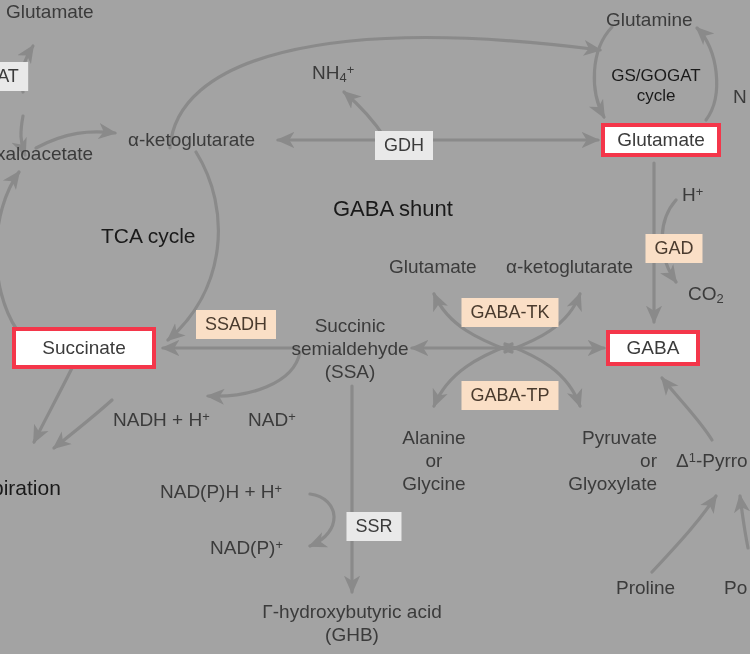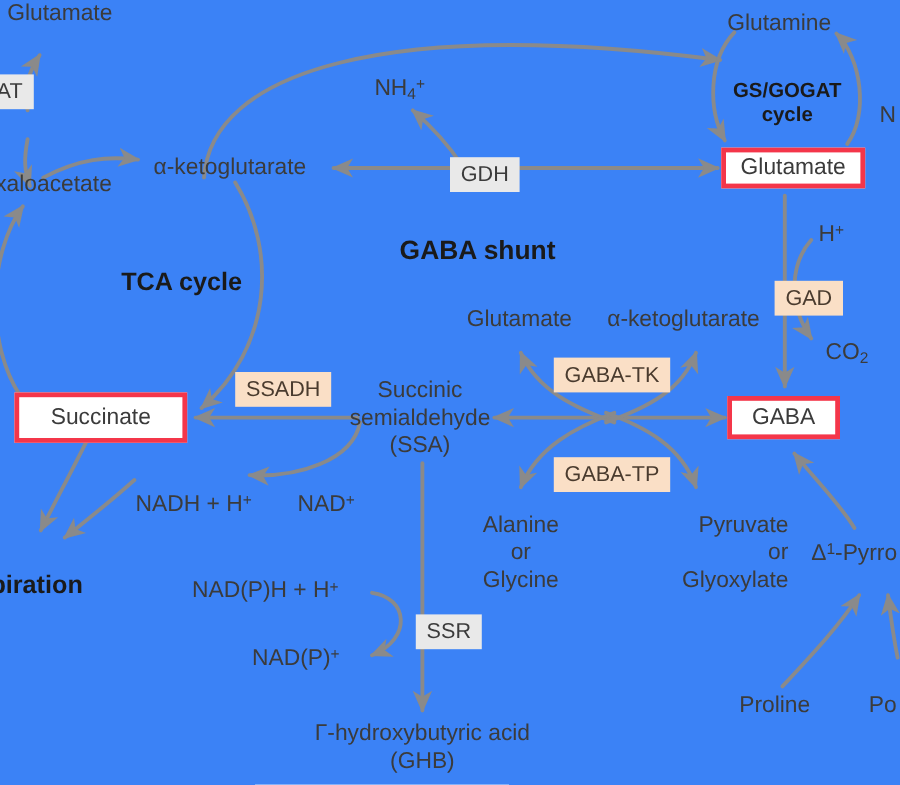--- a/index.html
+++ b/index.html
@@ -4,40 +4,40 @@
 <style>
   html, body {
     margin: 0;
     padding: 0;
     background: #ffffff;
   }
   #canvas {
     position: relative;
     width: 750px;
     height: 654px;
-    background: #3b82f6;
+    background: #a3a3a3;
     font-family: "Liberation Sans", sans-serif;
     overflow: hidden;
   }
   #arrows {
     position: absolute;
     left: 0; top: 0;
     width: 750px; height: 654px;
     pointer-events: none;
   }
   .lbl {
     position: absolute;
     color: #3b3b3b;
     font-size: 19px;
     line-height: 23px;
     white-space: nowrap;
   }
   .lbl.multi { white-space: normal; }
   .ctr { text-align: center; transform: translateX(-50%); }
-  .bold { font-weight: bold; color: #1a1a1a; }
+  .bold { font-weight: normal; color: #1a1a1a; }
   .enz {
     position: absolute;
     font-size: 18px;
     color: #4a3a2c;
     padding: 4px 9px;
     white-space: nowrap;
     transform: translateX(-50%);
   }
   .enz.orange { background: #fadfc6; color: #4a3b2e; }
   .enz.gray { background: #e9e9e9; color: #3b3b3b; }

